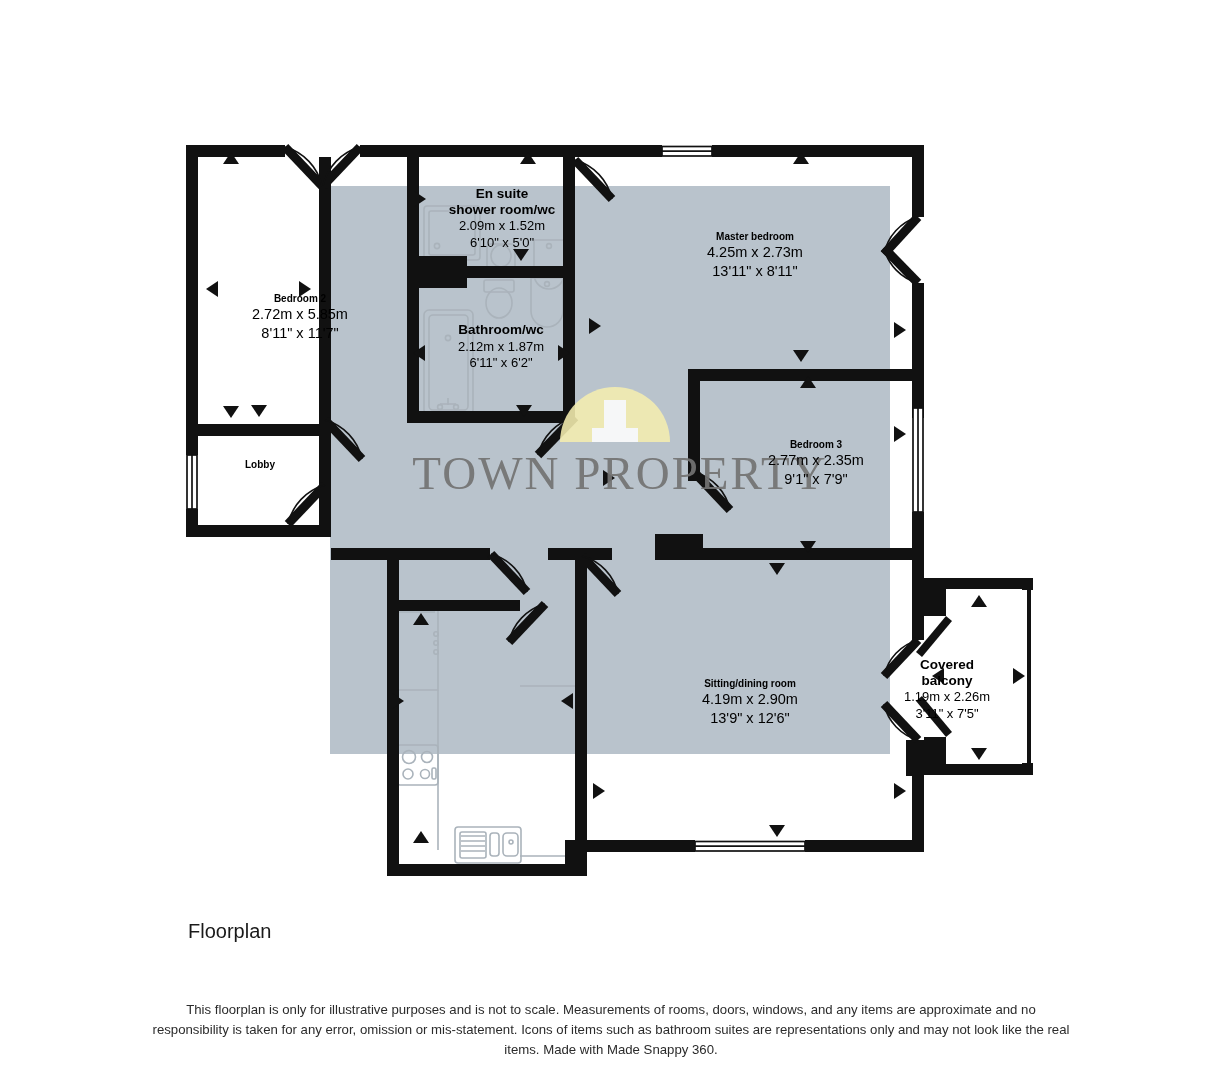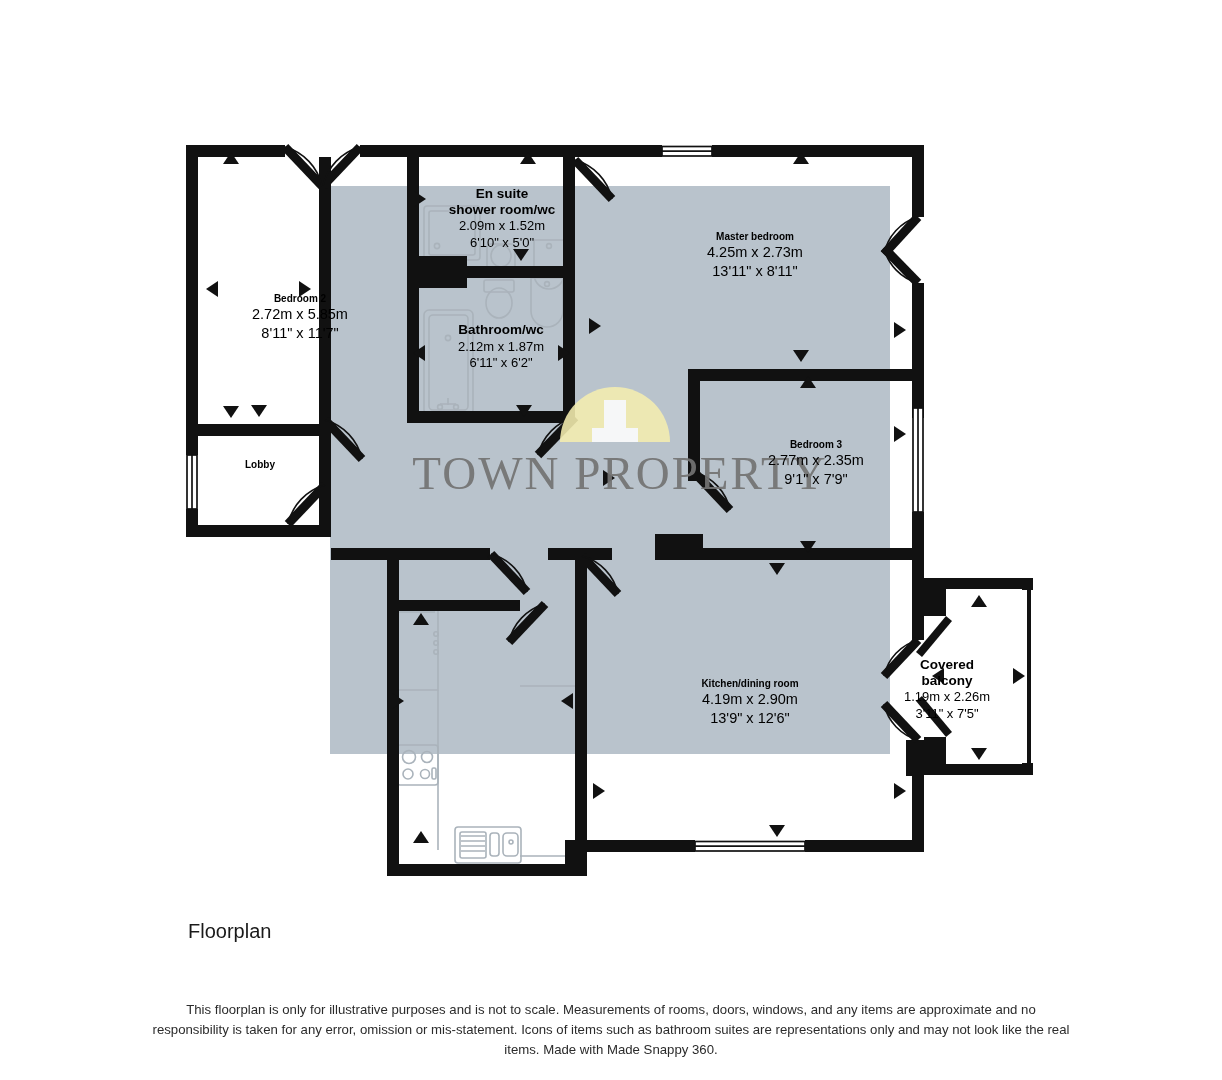--- a/index.html
+++ b/index.html
@@ -419,21 +419,21 @@
     <span class="rdim">2.77m x 2.35m</span>
     <span class="rdim">9'1" x 7'9"</span>
   </div>
 
   <div class="rlabel" style="left:200px; top:458px; width:120px;">
     <span class="rname">Lobby</span>
   </div>
 
 
   <div class="rlabel" style="left:645px; top:677px; width:210px;">
-    <span class="rname">Kitchen/dining room</span>
+    <span class="rname">Sitting/dining room</span>
     <span class="rdim">4.19m x 2.90m</span>
     <span class="rdim">13'9" x 12'6"</span>
   </div>
 
   <div class="rlabel small" style="left:886px; top:657px; width:122px;">
     <span class="rname two">Covered</span>
     <span class="rname two">balcony</span>
     <span class="rdim">1.19m x 2.26m</span>
     <span class="rdim">3'11" x 7'5"</span>
   </div>

